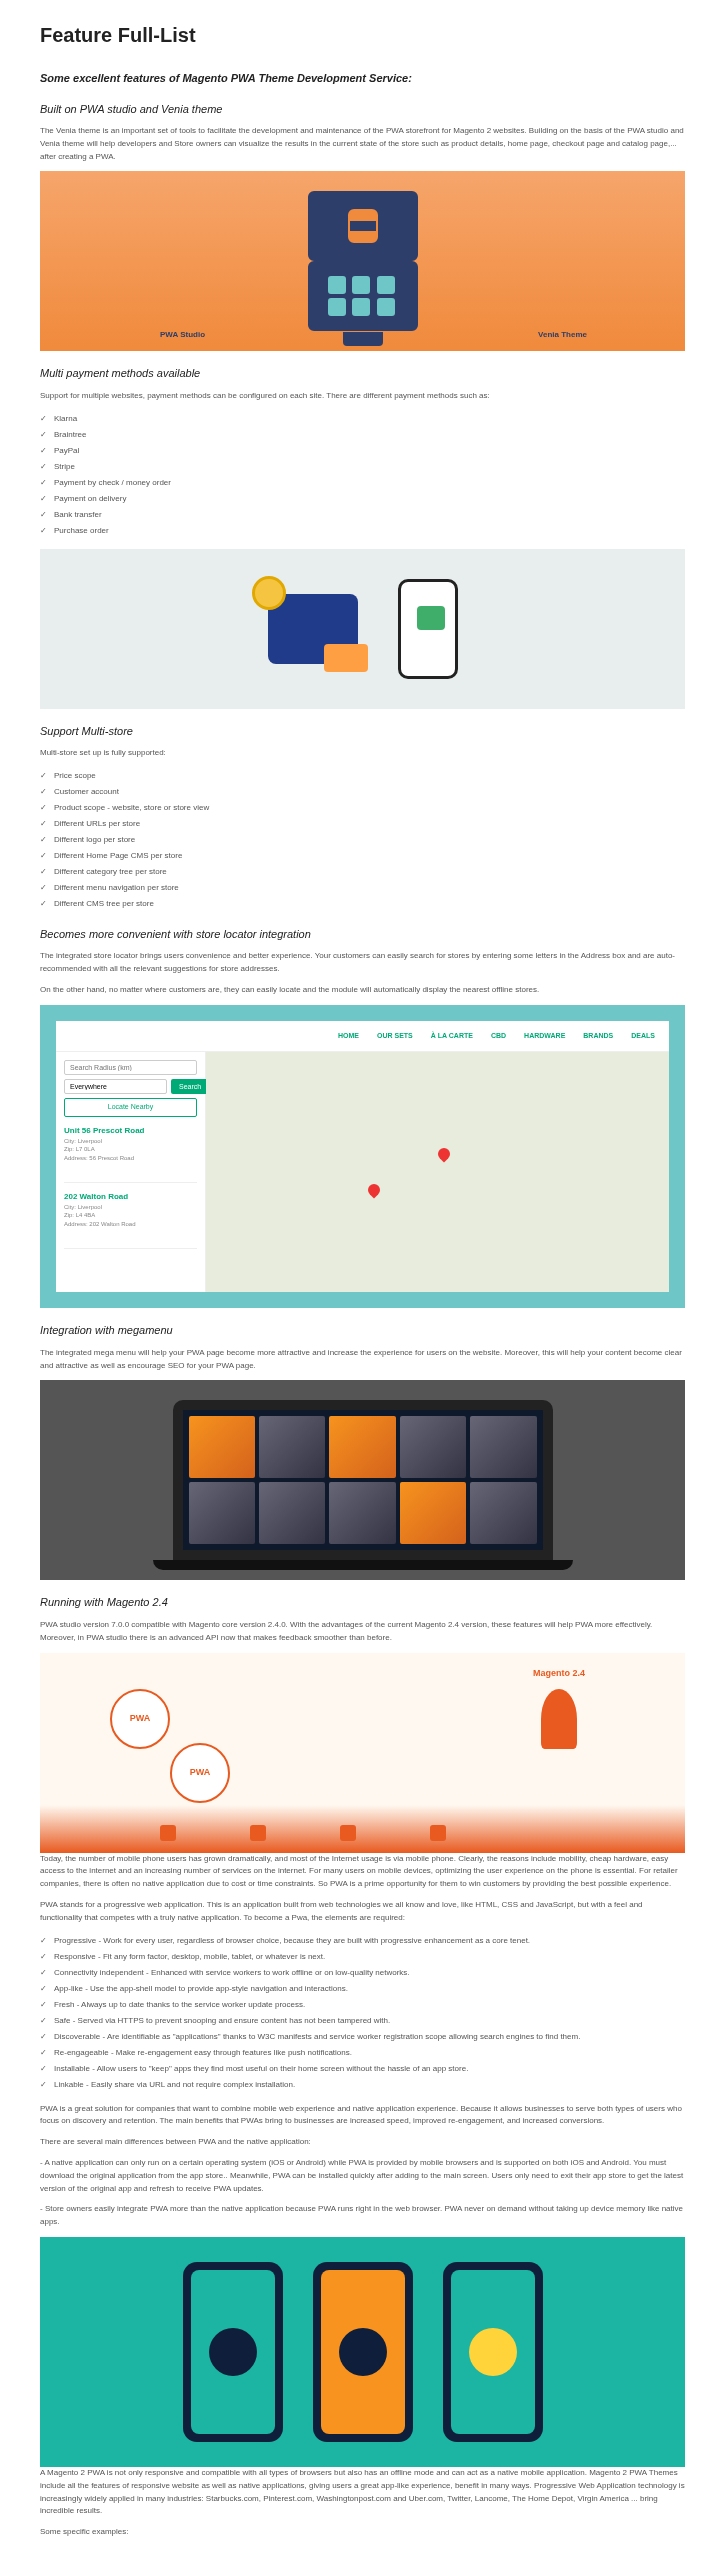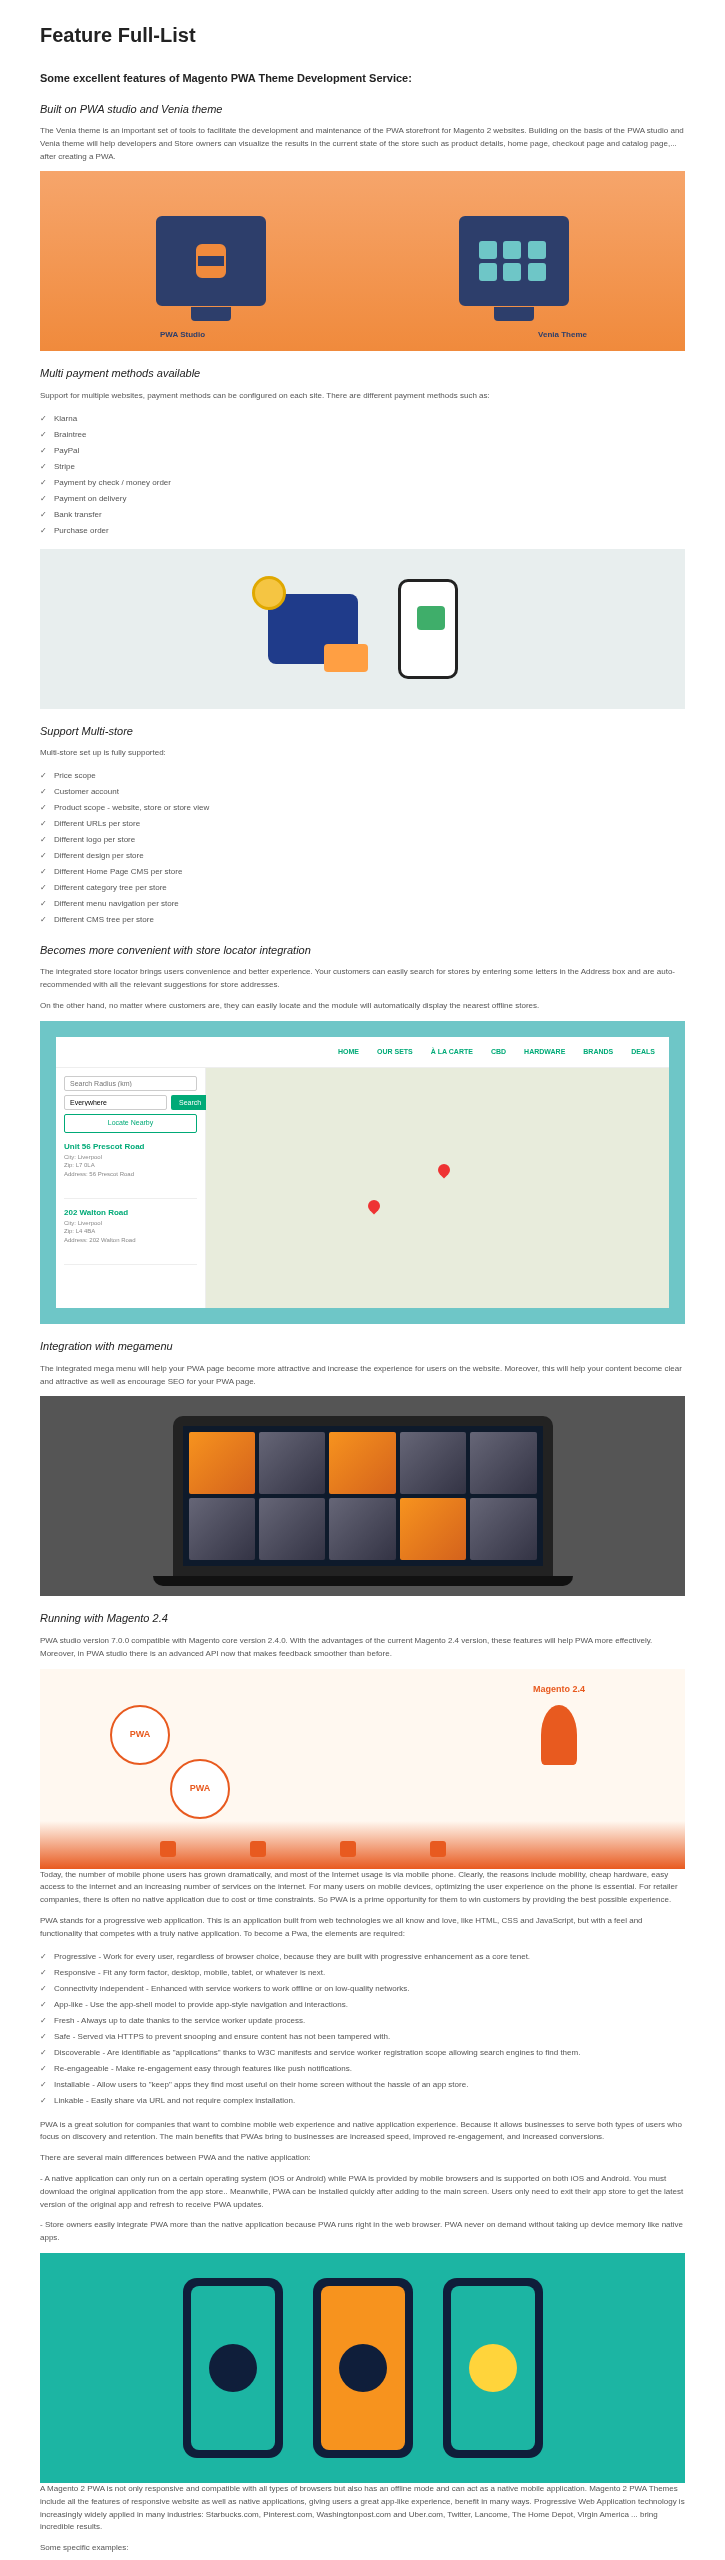--- a/index.html
+++ b/index.html
@@ -1,24 +1,24 @@
 <!DOCTYPE html>
 <html><head>
 <meta charset="utf-8">
 <style>
 * { margin: 0; padding: 0; box-sizing: border-box; }
 body { font-family: Arial, Helvetica, sans-serif; background: #fff; color: #333; width: 725px; margin: 0 auto; padding: 20px 40px; font-size: 9px; line-height: 1.5; }
 h1 { font-size: 20px; font-weight: 600; margin-bottom: 20px; color: #222; }
-h2.subtitle { font-size: 11px; font-weight: 600; margin-bottom: 14px; color: #222; }
+h2.subtitle { font-size: 11px; font-weight: 600; font-style: italic; margin-bottom: 14px; color: #222; }
 h3 { font-size: 11px; font-weight: 400; font-style: italic; margin: 14px 0 8px; color: #222; }
 p { font-size: 8px; color: #555; margin-bottom: 8px; line-height: 1.6; }
 ul { list-style: none; padding: 0; margin: 6px 0 10px; }
 ul li { font-size: 8px; color: #555; padding: 2px 0 2px 14px; position: relative; }
 ul li::before { content: "✓"; position: absolute; left: 0; color: #555; }
-.hero1 { height: 180px; background: linear-gradient(180deg, #f6a56b 0%, #f08a3c 100%); position: relative; display: flex; align-items: center; justify-content: space-around; padding: 20px; }
+.hero1 { height: 180px; background: linear-gradient(180deg, #f6a56b 0%, #f08a3c 100%); position: relative; display: flex; align-items: center; justify-content: space-around; padding: 20px; flex-direction: column; }
 .hero1 .screen { width: 110px; height: 90px; background: #2d3e6b; border-radius: 6px; border: 3px solid #2d3e6b; position: relative; display: flex; align-items: center; justify-content: center; }
 .hero1 .screen::after { content: ""; position: absolute; bottom: -18px; left: 50%; transform: translateX(-50%); width: 40px; height: 14px; background: #2d3e6b; border-radius: 0 0 4px 4px; }
 .hero1 .lbl { position: absolute; bottom: 10px; font-size: 8px; color: #2d3e6b; font-weight: 600; }
 .hero1 .left-lbl { left: 120px; }
 .hero1 .right-lbl { right: 98px; }
 .hero1 .icon-db { width: 30px; height: 34px; background: linear-gradient(#f08a3c 33%, transparent 33%, transparent 66%, #f08a3c 66%); border: 2px solid #f08a3c; border-radius: 6px; }
 .hero1 .grid { display: grid; grid-template-columns: repeat(3, 1fr); gap: 4px; width: 70px; }
 .hero1 .cell { width: 18px; height: 18px; background: #6ec6c7; border-radius: 3px; }
 .payments { background: #e8eeee; height: 160px; display: flex; align-items: center; justify-content: center; gap: 40px; }
 .wallet { width: 90px; height: 70px; background: #1f3b8a; border-radius: 8px; position: relative; }
@@ -113,21 +113,20 @@
 </div>
 
 <h3>Support Multi-store</h3>
 <p>Multi-store set up is fully supported:</p>
 <ul>
     <li>Price scope</li>
     <li>Customer account</li>
     <li>Product scope - website, store or store view</li>
     <li>Different URLs per store</li>
     <li>Different logo per store</li>
-    <li>Different design per store</li>
     <li>Different Home Page CMS per store</li>
     <li>Different category tree per store</li>
     <li>Different menu navigation per store</li>
     <li>Different CMS tree per store</li>
   </ul>
 
 <h3>Becomes more convenient with store locator integration</h3>
 <p>The integrated store locator brings users convenience and better experience. Your customers can easily search for stores by entering some letters in the Address box and are auto-recommended with all the relevant suggestions for store addresses.</p>
 <p>On the other hand, no matter where customers are, they can easily locate and the module will automatically display the nearest offline stores.</p>
 <div class="map-sec">

